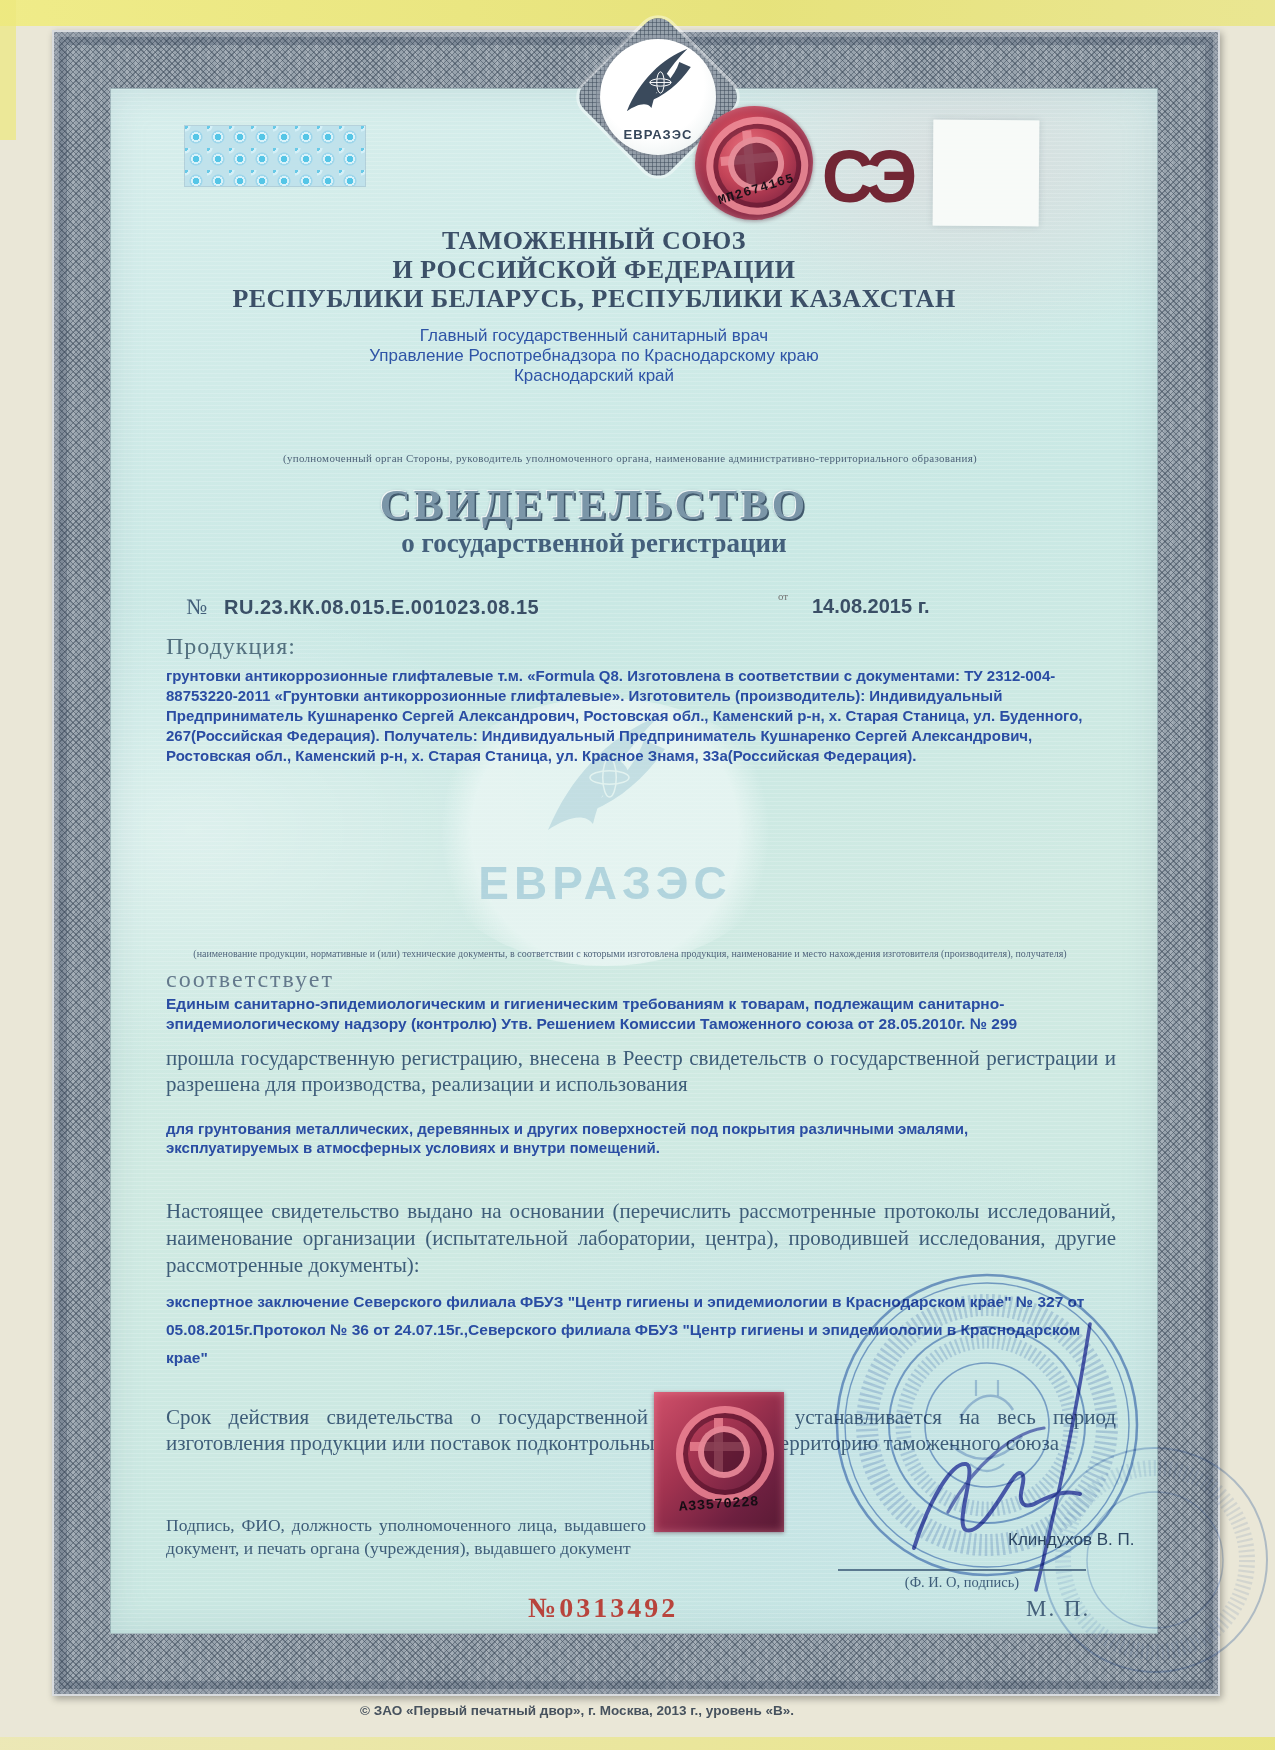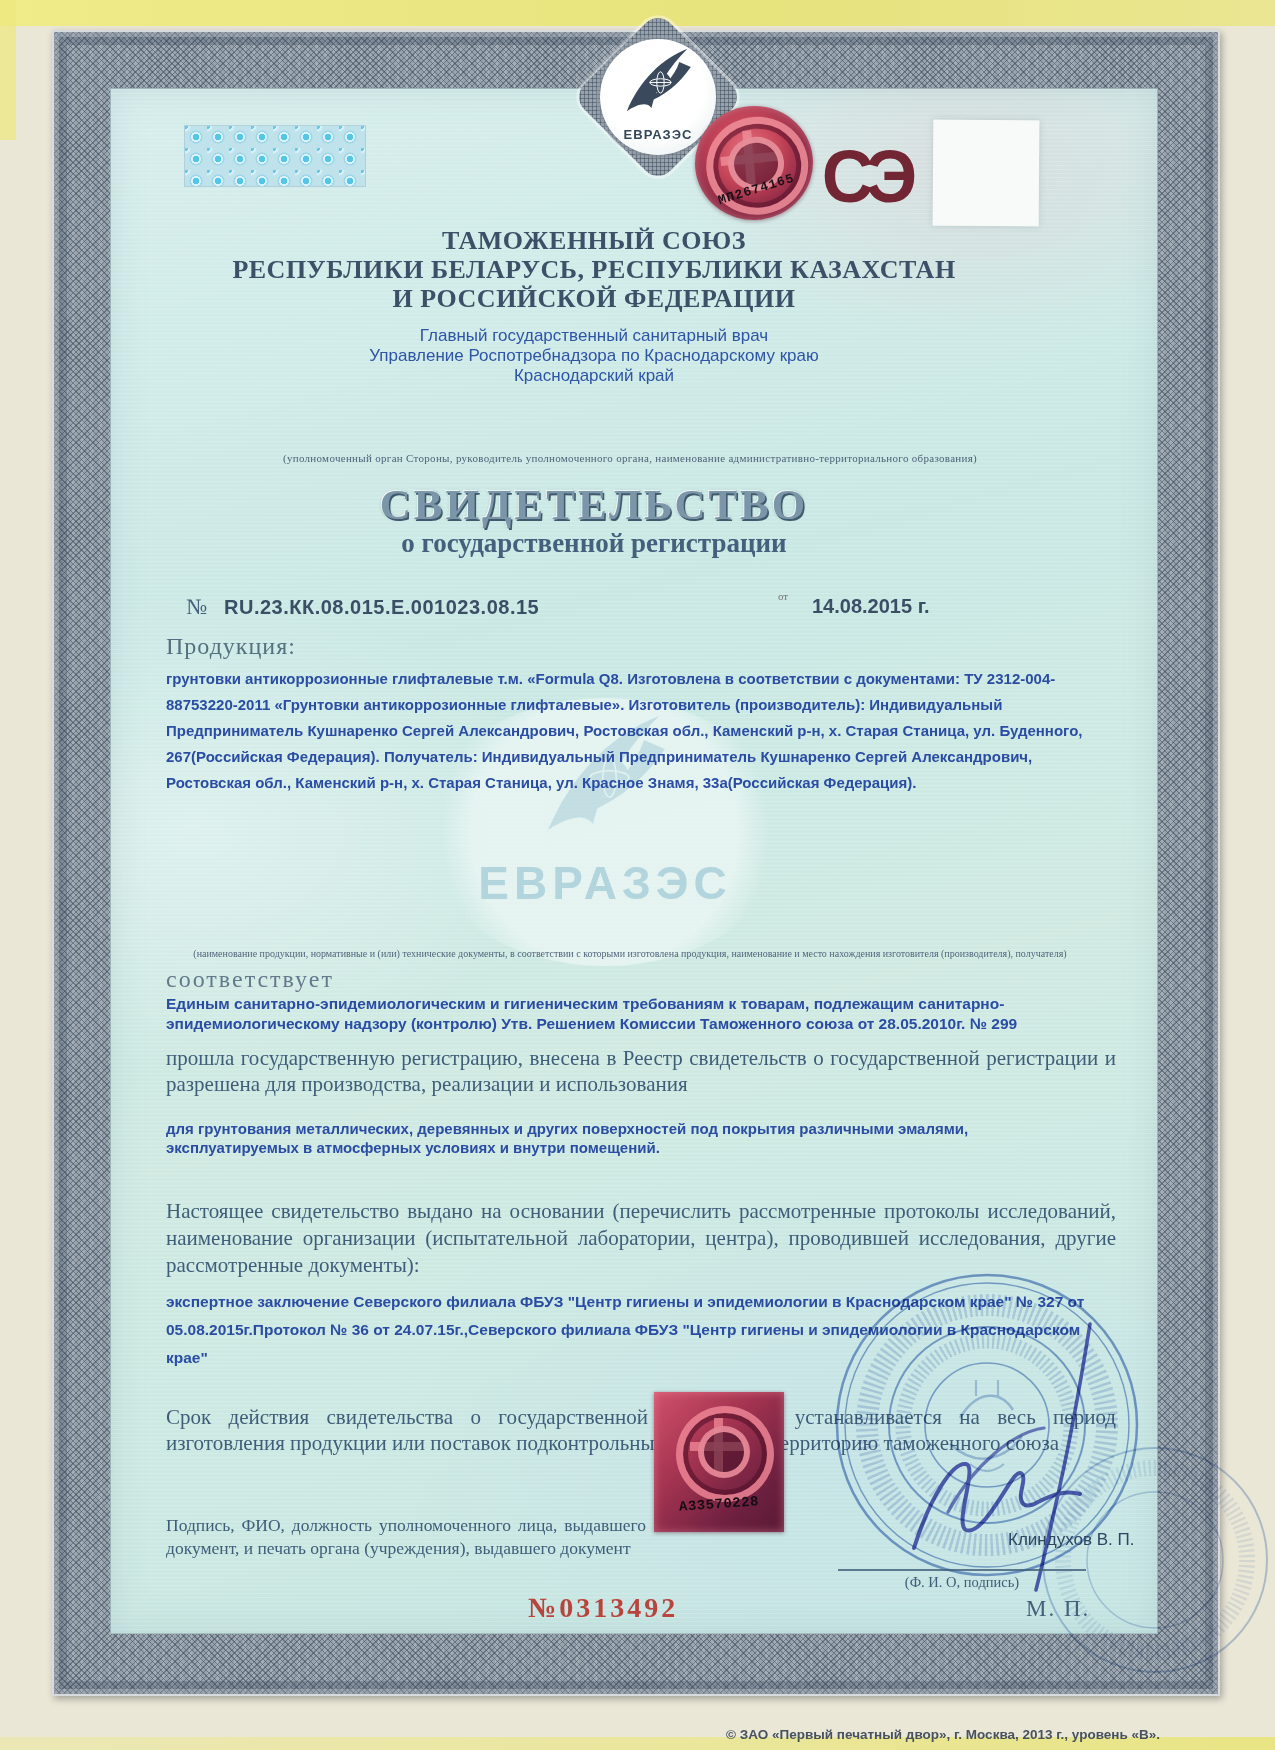--- a/index.html
+++ b/index.html
@@ -94,21 +94,21 @@
   
   .reg-no-label{left:186px;top:594px;font-size:22px;color:#44607a;}
   .reg-no{left:224px;top:596px;font-family:"Liberation Sans",sans-serif;font-size:20px;font-weight:bold;
     color:#3a4f66;letter-spacing:.5px;}
   .reg-date-label{left:778px;top:590px;font-size:11px;color:#737373;}
   .reg-date{left:812px;top:595px;font-family:"Liberation Sans",sans-serif;font-size:20px;font-weight:bold;color:#3a4f66;}
 
   
   .product-label{left:166px;top:633px;font-size:24px;color:#53707f;letter-spacing:1px;}
   .product-text{left:166px;top:666px;width:945px;font-family:"Liberation Sans",sans-serif;
-    font-size:15px;line-height:26px;font-weight:bold;color:#2a4da3;}
+    font-size:15px;line-height:20px;font-weight:bold;color:#2a4da3;}
   .product-note{left:120px;top:948px;width:1020px;text-align:center;font-size:10px;color:#50657c;}
 
   
   .watermark{left:420px;top:698px;width:370px;height:268px;border-radius:50%;
     background:radial-gradient(circle at 50% 50%, rgba(238,248,246,.95) 0 58%, rgba(238,248,246,0) 72%);
     display:flex;flex-direction:column;align-items:center;opacity:.75;}
   .wm-text{margin-top:4px;font-family:"Liberation Sans",sans-serif;font-weight:bold;font-size:46px;
     letter-spacing:5px;color:#a0c8d8;opacity:.9;}
 
   .compliance-label{left:166px;top:966px;font-size:24px;color:#64798c;letter-spacing:2px;}
@@ -144,22 +144,22 @@
   
   .seal{left:830px;top:1268px;width:314px;height:314px;mix-blend-mode:multiply;opacity:.88;}
   .seal2{left:1035px;top:1440px;width:240px;height:240px;mix-blend-mode:multiply;opacity:.5;}
   .signature{left:856px;top:1312px;width:300px;height:300px;mix-blend-mode:multiply;}
   .signer-name{left:1008px;top:1530px;font-family:"Liberation Sans",sans-serif;font-size:17px;color:#2c4663;}
   .fio-line{left:838px;top:1569px;width:248px;border-top:2px solid rgba(62,93,121,.8);}
   .fio-note{left:820px;top:1574px;width:284px;text-align:center;font-size:14.5px;color:#3e5d79;}
   .serial{left:528px;top:1592px;font-size:28px;font-weight:bold;color:#b8443c;letter-spacing:3px;}
   .seal-mark{left:1026px;top:1596px;font-size:23px;color:#44607a;letter-spacing:2px;}
 
-  .copyright{left:360px;top:1703px;width:800px;text-align:right;font-family:"Liberation Sans",sans-serif;
-    font-size:13.5px;font-weight:bold;color:#47525e;margin-top:24px;}
+  .copyright{left:360px;top:1703px;width:800px;text-align:left;font-family:"Liberation Sans",sans-serif;
+    font-size:13.5px;font-weight:bold;color:#47525e;}
 </style>
 </head>
 <body>
 
 <div id="scan">
 
   <div class="abs strip-top ni"></div>
   <div class="abs strip-left ni"></div>
   <div class="abs strip-bottom ni"></div>
 
@@ -203,22 +203,22 @@
     <div class="holo-core ni"></div>
     <div class="holo-code-top">МП2674165</div>
   </div>
 
   <div class="abs se-mark">СЭ</div>
 
   <div class="abs white-patch ni"></div>
 
   <div class="abs union">
     <div>ТАМОЖЕННЫЙ СОЮЗ</div>
+    <div>И РОССИЙСКОЙ ФЕДЕРАЦИИ</div>
     <div>РЕСПУБЛИКИ БЕЛАРУСЬ, РЕСПУБЛИКИ КАЗАХСТАН</div>
-    <div>И РОССИЙСКОЙ ФЕДЕРАЦИИ</div>
   </div>
   <div class="abs authority">
     <div>Главный государственный санитарный врач</div>
     <div>Управление Роспотребнадзора по Краснодарскому краю</div>
     <div>Краснодарский край</div>
   </div>
   <div class="abs title-main">СВИДЕТЕЛЬСТВО</div>
 
   <div class="abs auth-note">(уполномоченный орган Стороны, руководитель уполномоченного органа, наименование административно-территориального образования)</div>
   <div class="abs title-sub">о государственной регистрации</div>

